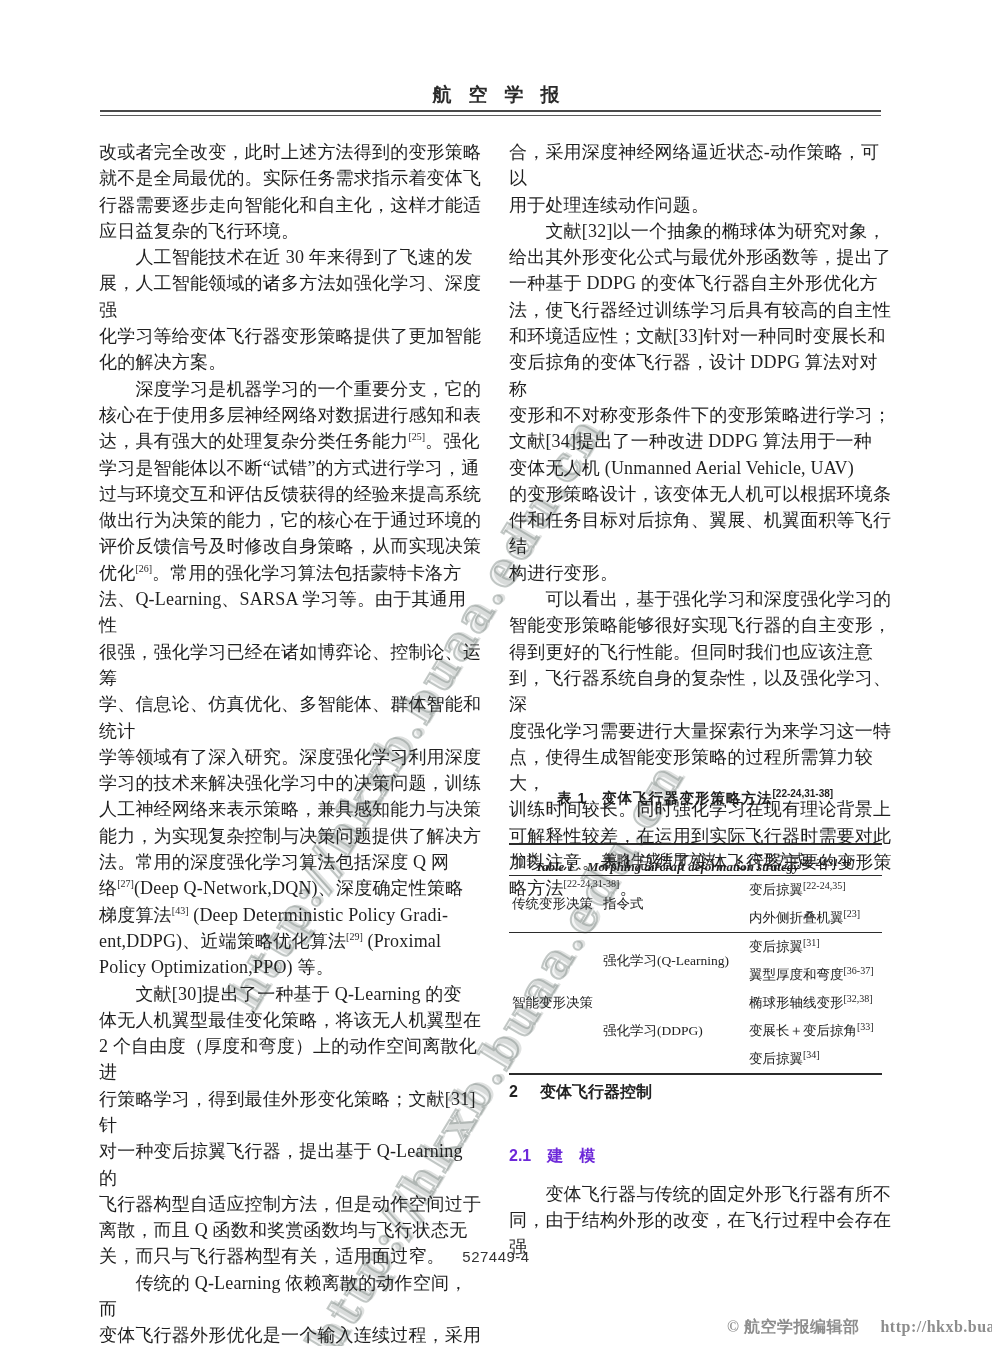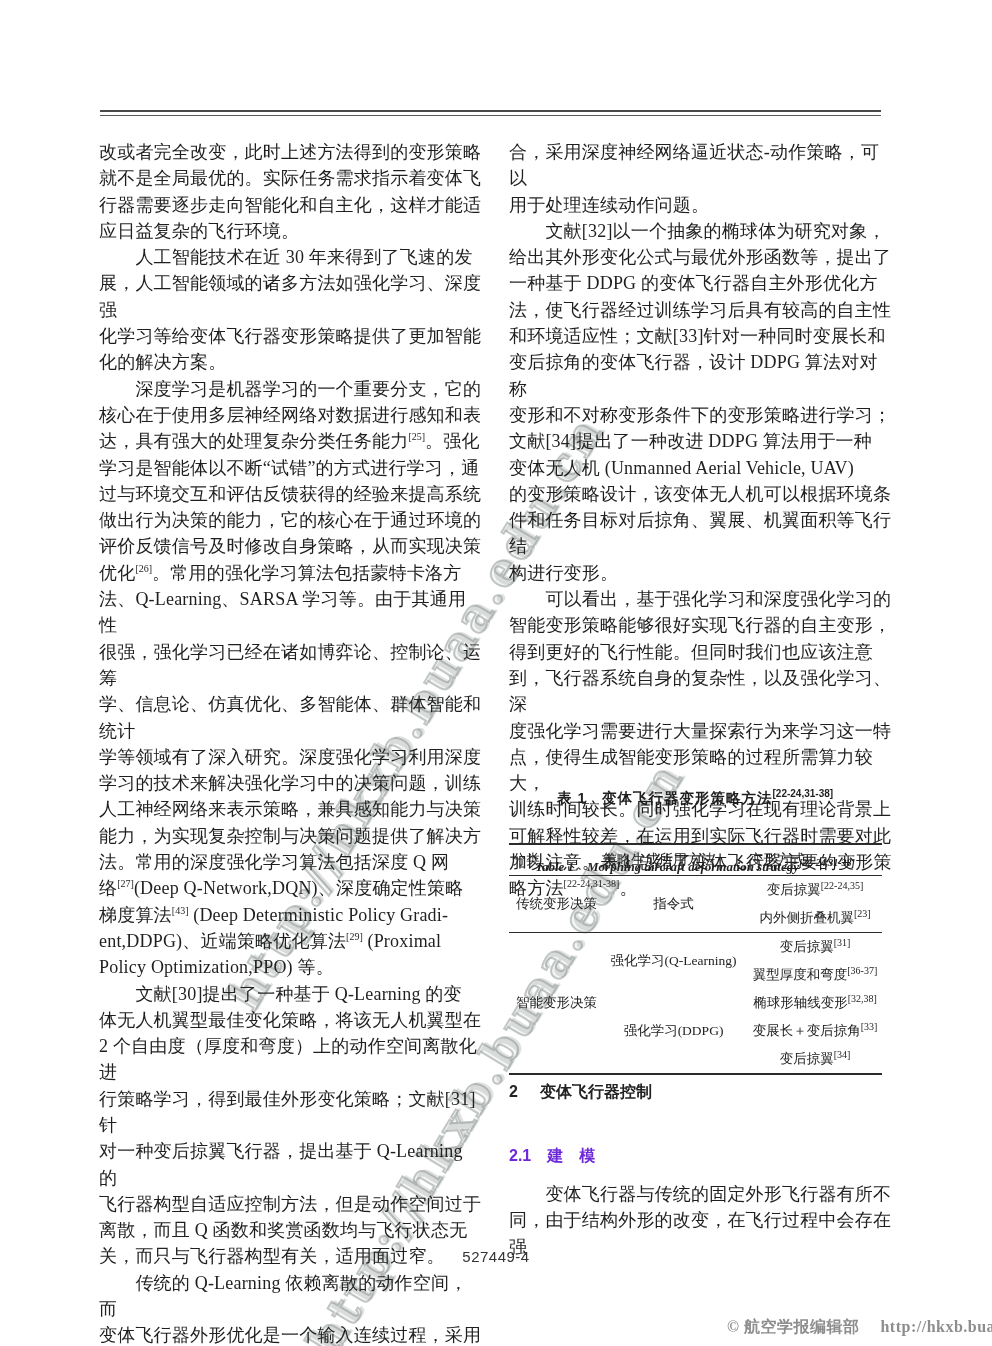--- a/index.html
+++ b/index.html
@@ -27,21 +27,21 @@
   .tbl-title{position:absolute;left:505px;width:380px;text-align:center;font-weight:bold;}
   .tbl-title-zh{top:789px;font-size:14.5px;letter-spacing:1px;font-family:"Liberation Sans","DejaVu Sans",sans-serif;}
   .tbl-title-en{top:858px;font-size:13px;letter-spacing:0;font-style:italic;}
   
   .tbl{
     position:absolute;left:509px;top:843px;width:373px;border-collapse:collapse;
     font-size:13.5px;line-height:16px;color:#222;
     border-top:2px solid #2b2b2b;border-bottom:2px solid #2b2b2b;
   }
   .tbl th{font-weight:normal;text-align:left;height:28px;border-bottom:1.2px solid #2b2b2b;font-size:14px;}
-  .tbl td{height:26px;vertical-align:middle;text-align:center;margin-top:48px;}
+  .tbl td{height:26px;vertical-align:middle;text-align:left;margin-top:48px;}
   .tbl th:nth-child(1),.tbl td.c1{padding-left:3px;}
   .tbl td.c2{padding-left:1px;}
   .tbl th:nth-child(3),.tbl td.c3{padding-left:4px;}
   .tbl tr.g2start td{border-top:1.2px solid #2b2b2b;}
   
   .sec-h2{position:absolute;left:509px;top:1082px;font-size:16px;font-weight:bold;
     font-family:"Liberation Sans","DejaVu Sans",sans-serif;color:#222;}
   .sec-h2 .num{margin-right:22px;}
   .sec-h3{position:absolute;left:509px;top:1146px;font-size:16px;font-weight:bold;
     font-family:"Liberation Sans","DejaVu Sans",sans-serif;color:#6d28d9;}
@@ -61,20 +61,21 @@
     transform:rotate(-59deg);transform-origin:center center;pointer-events:none;
   }
   #wm1{left:74px;top:686px;}
   #wm2{left:154px;top:1032px;}
 </style>
 </head>
 <body>
 
 <div class="page">
 
+  <div class="journal-title">航空学报</div>
   <div class="header-rule"></div>
 
   <div class="watermark" id="wm1">http://hkxb.buaa.edu.cn</div>
   <div class="watermark" id="wm2">http://hkxb.buaa.edu.cn</div>
 
   <div class="col" id="left-col">
     <div class="para">改或者完全改变，此时上述方法得到的变形策略
 就不是全局最优的。实际任务需求指示着变体飞
 行器需要逐步走向智能化和自主化，这样才能适
 应日益复杂的飞行环境。</div>

